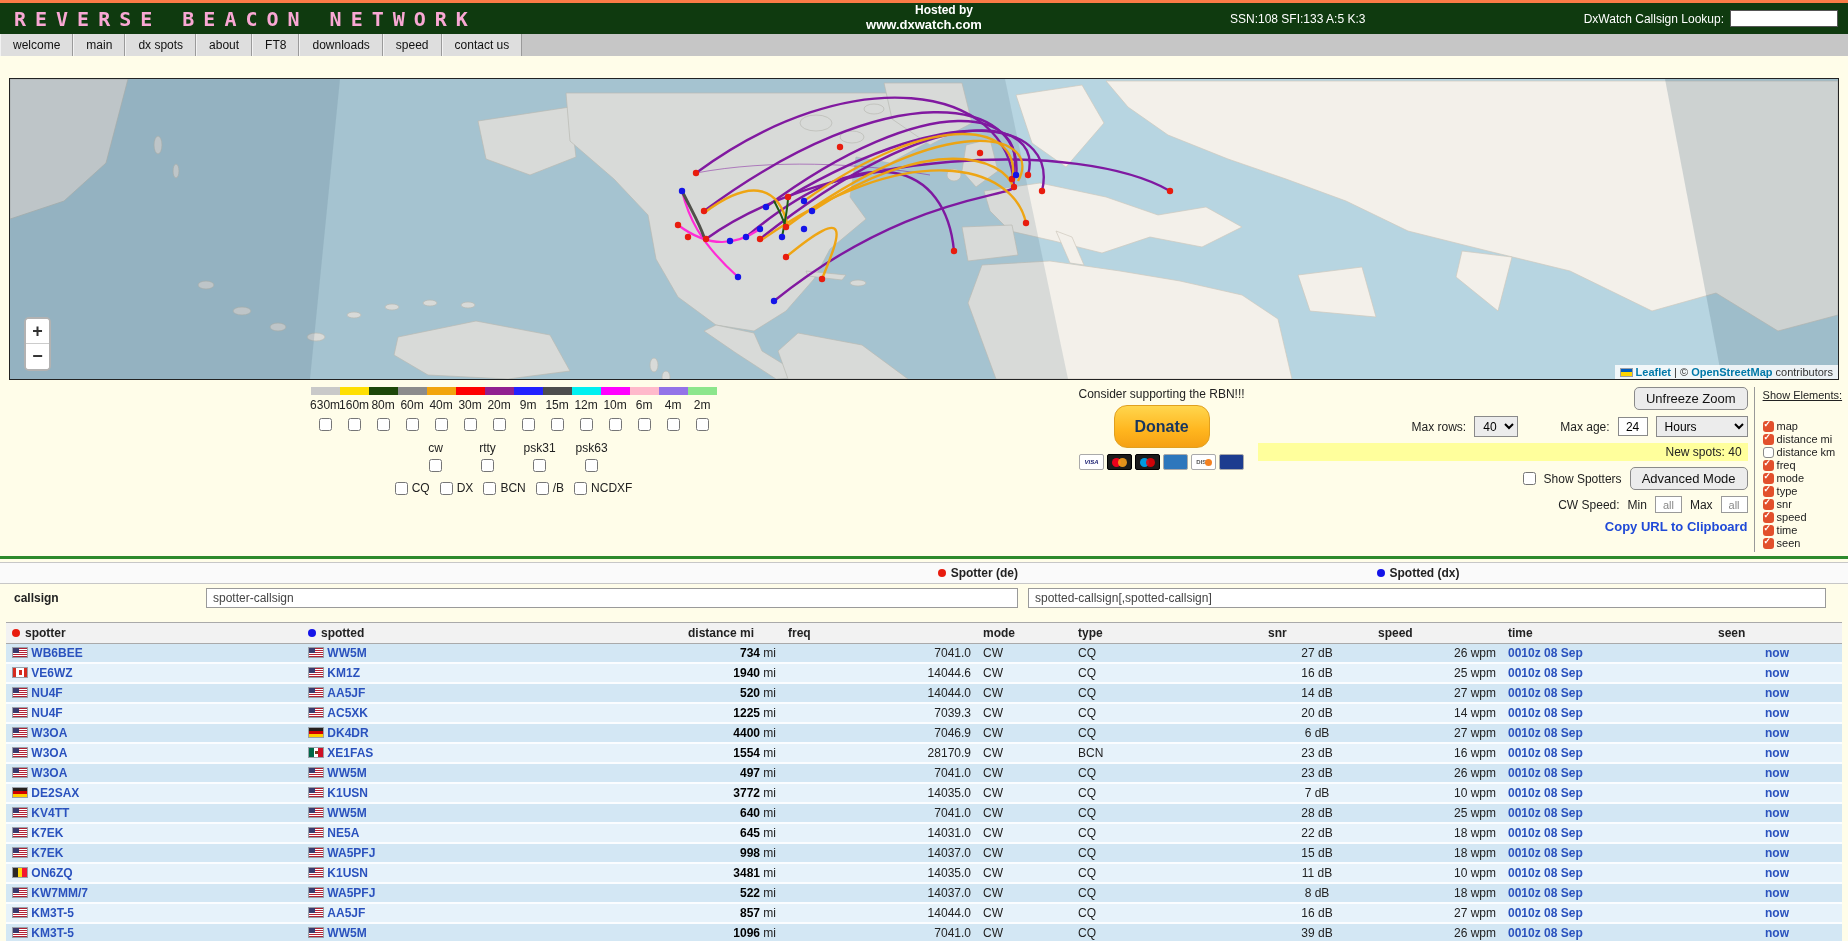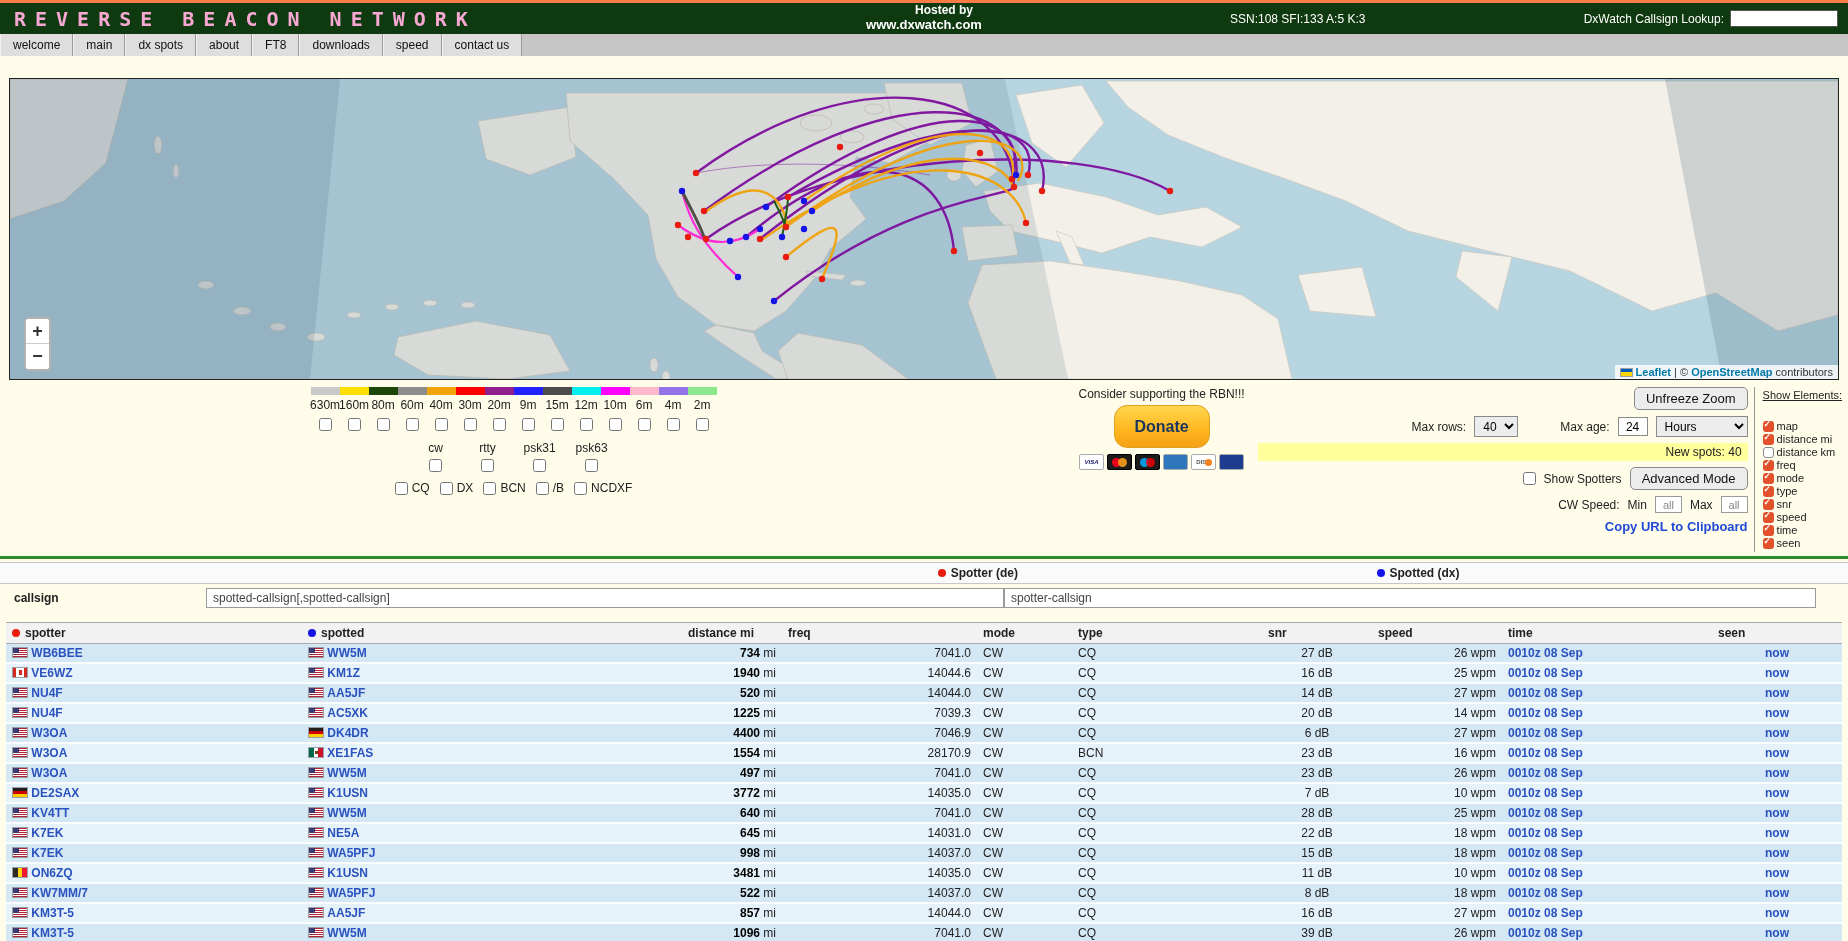--- a/index.html
+++ b/index.html
@@ -484,22 +484,22 @@
 
 <div class="greenhr"></div>
 
 <div class="ss-strip">
   <div class="ss-left"><span class="dot red"></span><span>Spotter (de)</span></div>
   <div class="ss-right"><span class="dot blue"></span><span>Spotted (dx)</span></div>
 </div>
 
 <div class="cs-row">
   <div class="cs-label">callsign</div>
+  <input id="cs-spotter" type="text" placeholder="spotter-callsign" style="">
   <input id="cs-spotted" type="text" placeholder="spotted-callsign[,spotted-callsign]" style="">
-  <input id="cs-spotter" type="text" placeholder="spotter-callsign" style="">
 </div>
 
 <table class="spots">
   <colgroup>
     <col style="width:296px">
       <col style="width:380px">
       <col style="width:100px">
       <col style="width:195px">
     <col style="width:95px">
       <col style="width:190px">

